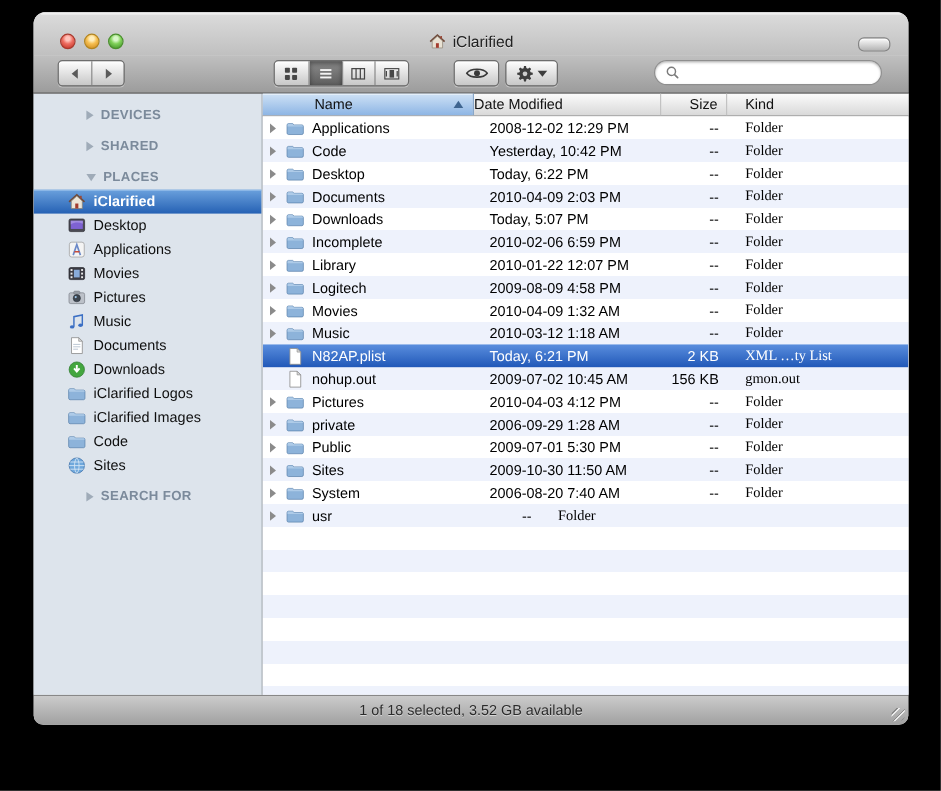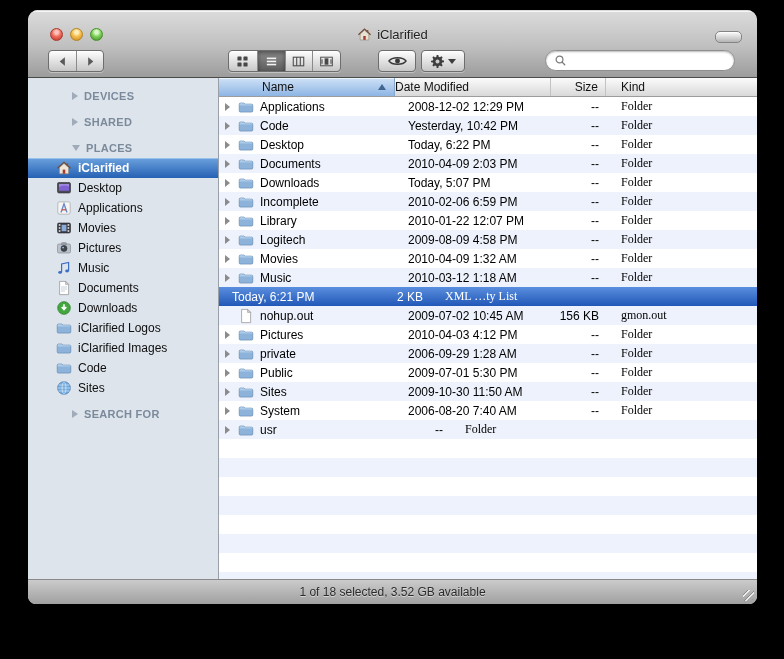--- a/index.html
+++ b/index.html
@@ -535,20 +535,30 @@
                   <path d="M1.6 6.4h12.8v-.4c0-.4-.3-.7-.7-.7H6.9L5.6 4.2H2.6c-.6 0-1 .4-1 1z" fill="#aecbe8"></path>
                 </svg>
               </span>
               <span>Music</span>
             </div>
             <div class="c-date">2010-03-12 1:18 AM</div>
             <div class="c-size">--</div>
             <div class="c-kind">Folder</div>
           </div>
           <div class="row selected">
+            <div class="c-name">
+              <span class="disc"></span>
+              <span class="ficon">
+                <svg viewBox="0 0 16 16">
+                  <path d="M3.6 1.4h6l3 3v10.2h-9z" fill="#fff" stroke="#8f8f8f" stroke-width=".7"></path>
+                  <path d="M9.6 1.4v3h3z" fill="#dcdcdc" stroke="#8f8f8f" stroke-width=".6"></path>
+                </svg>
+              </span>
+              <span>N82AP.plist</span>
+            </div>
             <div class="c-date">Today, 6:21 PM</div>
             <div class="c-size">2 KB</div>
             <div class="c-kind">XML …ty List</div>
           </div>
           <div class="row">
             <div class="c-name">
               <span class="disc"></span>
               <span class="ficon">
                 <svg viewBox="0 0 16 16">
                   <path d="M3.6 1.4h6l3 3v10.2h-9z" fill="#fff" stroke="#8f8f8f" stroke-width=".7"></path>

